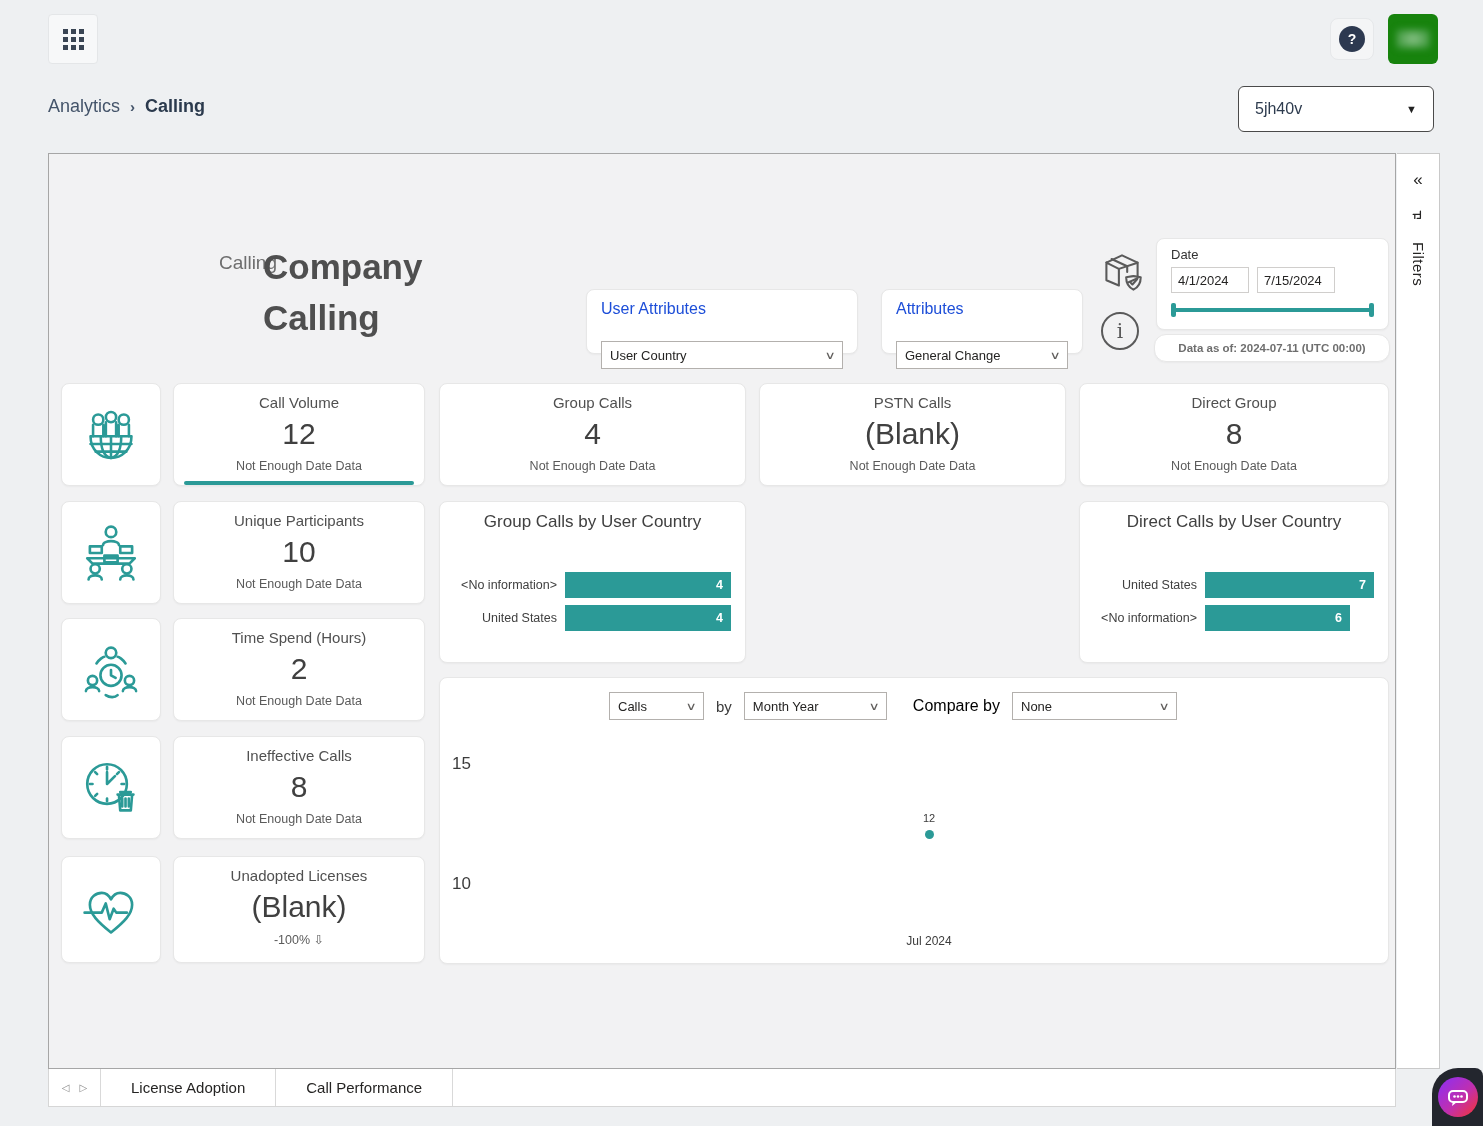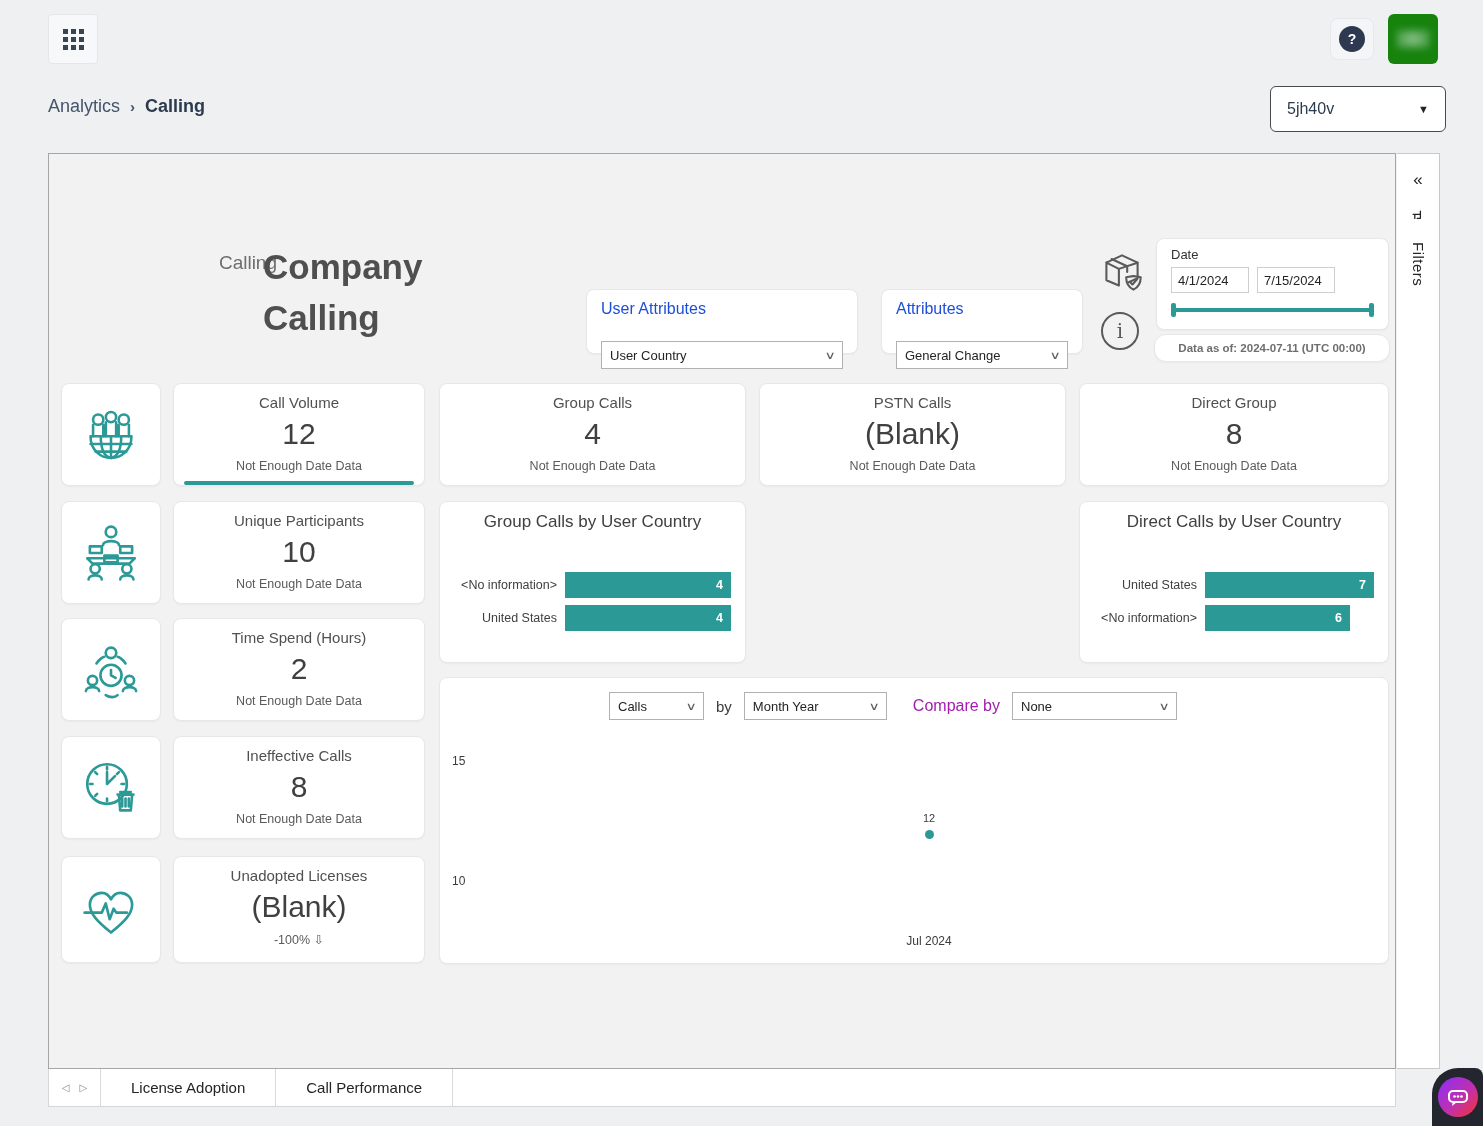--- a/index.html
+++ b/index.html
@@ -28,23 +28,23 @@
   .brand-btn { left:1388px; top:14px; width:50px; height:50px; border-radius:6px;
     background:#17830d; display:flex; align-items:center; justify-content:center; overflow:hidden; }
   .brand-blur { width:34px; height:20px; border-radius:3px;
     background:radial-gradient(ellipse at center,#8cc48a 0%,#4da04b 60%,#2a8c28 100%);
     filter:blur(3px); }
 
   .breadcrumb { left:48px; top:96px; font-size:18px; color:#44546a; display:flex; gap:10px; align-items:center; }
   .breadcrumb .sep { color:#44546a; font-size:15px; font-weight:bold; }
   .breadcrumb .current { font-weight:bold; color:#2b3a4d; }
 
-  .ws-dropdown { left:1238px; top:86px; width:176px; height:46px; background:#fff;
+  .ws-dropdown { left:1238px; top:86px; width:196px; height:46px; background:#fff;
     border:1px solid #4a4a4a; border-radius:6px; display:flex; align-items:center;
-    justify-content:space-between; padding:0 16px; cursor:pointer;margin-left:32px; }
+    justify-content:space-between; padding:0 16px; cursor:pointer; }
   .ws-dropdown .val { font-size:16px; color:#2d3b4e; }
   .ws-dropdown .caret { font-size:11px; color:#222; }
 
   
   .canvas { left:48px; top:153px; width:1348px; height:916px; background:#f2f2f3;
     border:1px solid #a6a6a6; }
 
   .card { position:absolute; background:#fff; border:1px solid #e7e7e7; border-radius:8px;
     box-shadow:0 1px 2px rgba(0,0,0,0.04); }
 
@@ -102,22 +102,22 @@
   .bar-cat { width:125px; text-align:right; padding-right:8px; font-size:12.5px; color:#404040; }
   .bar-track { flex:1; height:26px; position:relative; }
   .bar-fill { height:26px; background:#2b9a97; display:flex; align-items:center;
     justify-content:flex-end; color:#fff; font-size:12.5px; font-weight:bold; padding-right:8px; }
 
   
   .trend-card { left:390px; top:523px; width:950px; height:287px; }
   .trend-controls { position:absolute; left:169px; top:14px; display:flex; align-items:center; gap:12px; }
   .sel-measure { width:95px; }  .sel-dim { width:143px; } .sel-cmp { width:165px; }
   .ctl-label { font-size:15px; color:#3c3c3c; }
-  .cmp-label { font-size:16px; color:#a21caf; margin-left:14px; }
-  .ytick { position:absolute; left:12px; font-size:12px; color:#3c3c3c; }
+  .cmp-label { font-size:16px; color:#000000; margin-left:14px; }
+  .ytick { position:absolute; left:12px; font-size:17px; color:#3c3c3c; }
   .trend-dot { position:absolute; width:9px; height:9px; border-radius:50%; background:#2b9a97; }
   .trend-dot-label { position:absolute; transform:translateX(-50%); font-size:11px; color:#3c3c3c; }
   .xtick { position:absolute; transform:translateX(-50%); font-size:12px; color:#3c3c3c; }
 
   
   .tabbar { left:48px; top:1069px; width:1348px; height:38px; background:#fff;
     border:1px solid #d6d6d6; border-top:none; display:flex; align-items:stretch; }
   .tab-arrows { width:52px; display:flex; align-items:center; justify-content:center; gap:10px;
     border-right:1px solid #d9d9d9; color:#8a8a8a; font-size:10px; }
   .tab { display:flex; align-items:center; justify-content:center; padding:0 30px;

